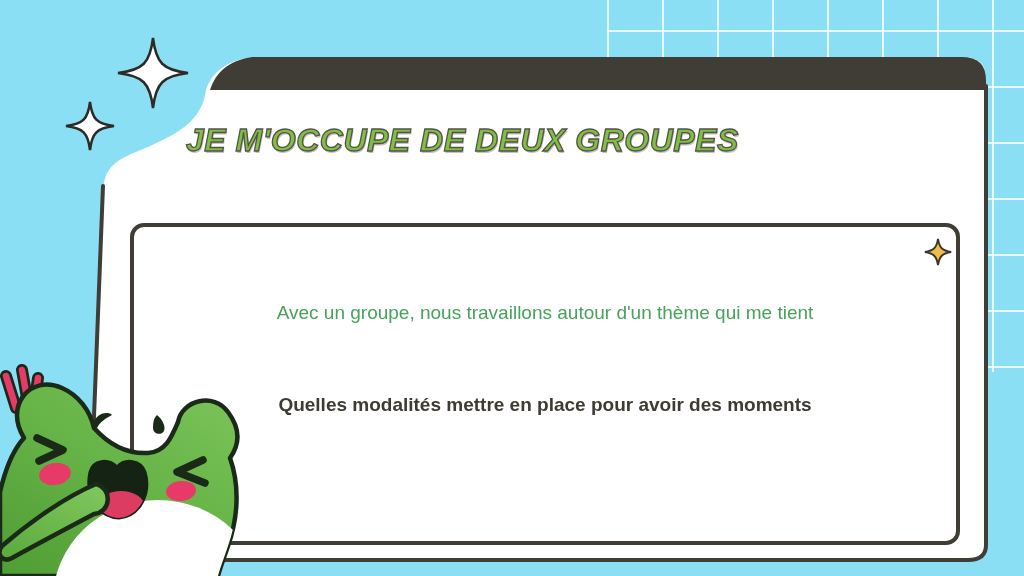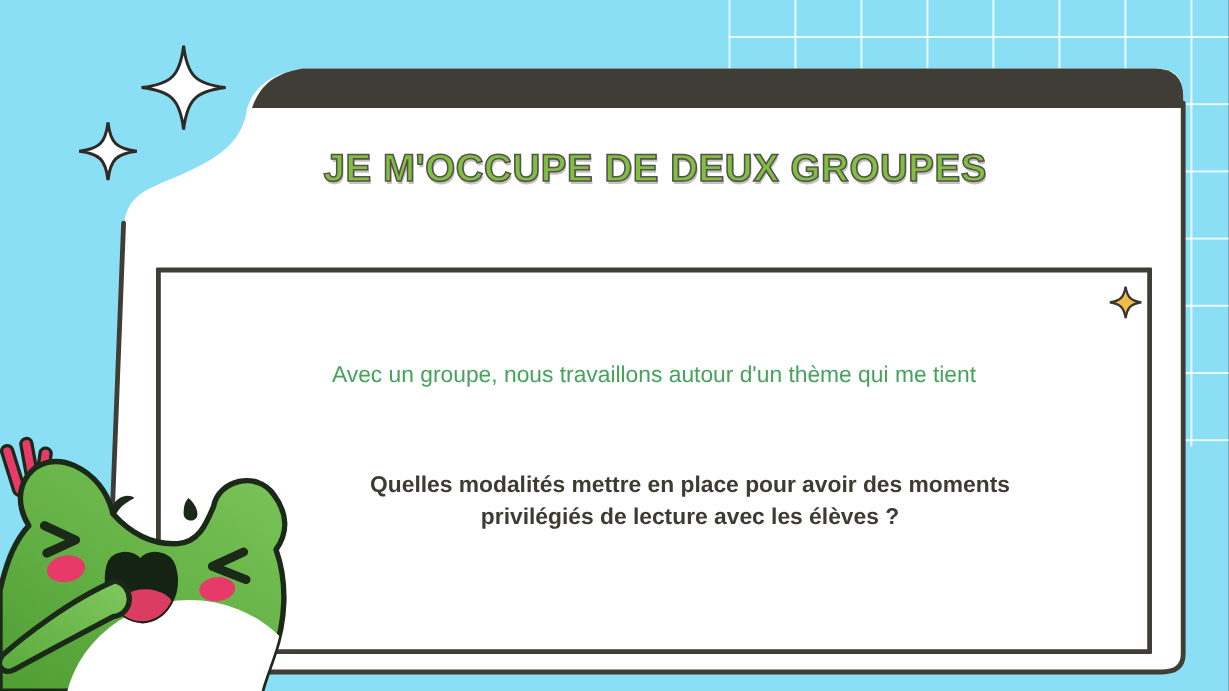--- a/index.html
+++ b/index.html
@@ -16,39 +16,40 @@
       linear-gradient(to bottom, rgba(255,255,255,0.8) 2px, transparent 2px);
     background-size:55px 56px, 55px 56px;
     background-position:0 0, 0 30px;
     z-index:0;
   }
   .card-svg{position:absolute;left:0;top:0;z-index:1;}
   .sparkle{position:absolute;z-index:2;}
   .sparkle-lg{left:113px;top:33px;}
   .sparkle-sm{left:62px;top:98px;}
   .page-title{
-    position:absolute;left:186px;top:122px;width:720px;text-align:center;z-index:2;
+    position:absolute;left:186px;top:122px;width:720px;text-align:left;z-index:2;
     font-size:32px;line-height:37px;font-weight:800;letter-spacing:.5px;
     color:#80BF41;
     -webkit-text-stroke:1.3px #55514B;
     text-shadow:1px 2px 0 rgba(85,81,75,.35);
+    font-style:italic;
   }
   .inner-card{
     position:absolute;left:130px;top:223px;width:830px;height:322px;
-    background:#fff;border:4px solid #403C36;border-radius:1px;
+    background:#fff;border:4px solid #403C36;border-radius:14px;
     box-sizing:border-box;z-index:2;
   }
   .gold-sparkle{position:absolute;left:789px;top:10px;}
   .intro-text{
     position:absolute;left:0;top:73px;width:100%;text-align:center;
     font-size:19px;line-height:26px;font-weight:500;color:#45A35B;
   }
   .question-text{
     position:absolute;left:0;top:164px;width:100%;text-align:center;
-    font-size:19px;line-height:27px;font-weight:700;color:#3E3B33;margin-left:30px;
+    font-size:19px;line-height:27px;font-weight:700;color:#3E3B33;
   }
   .frog-svg{position:absolute;left:0;top:360px;z-index:3;}
 </style>
 </head>
 <body>
 
 <div class="stage">
 
   <div class="grid-patch"></div>
 
@@ -75,21 +76,20 @@
 
   <div class="inner-card">
     <svg class="gold-sparkle" width="30" height="30" viewBox="-16 -16 32 32">
       <path d="M 0 -14 C 1.5 -4.5 4.5 -1.5 14 0 C 4.5 1.5 1.5 4.5 0 14 C -1.5 4.5 -4.5 1.5 -14 0 C -4.5 -1.5 -1.5 -4.5 0 -14 Z" fill="#F2BC4C" stroke="#3A362E" stroke-width="2"></path>
     </svg>
     <div class="intro-text">
       <div>Avec un groupe, nous travaillons autour d'un thème qui me tient</div>
     </div>
     <div class="question-text">
       <div>Quelles modalités mettre en place pour avoir des moments</div>
-      <div>privilégiés de lecture avec les élèves ?</div>
     </div>
   </div>
 
   <svg class="frog-svg" width="240" height="216" viewBox="0 0 240 216">
     <defs>
       <linearGradient id="gFrog" x1="0" y1="1" x2="0.85" y2="0">
         <stop offset="0" stop-color="#4F9D33"></stop>
         <stop offset="0.55" stop-color="#66B348"></stop>
         <stop offset="1" stop-color="#79C257"></stop>
       </linearGradient>

